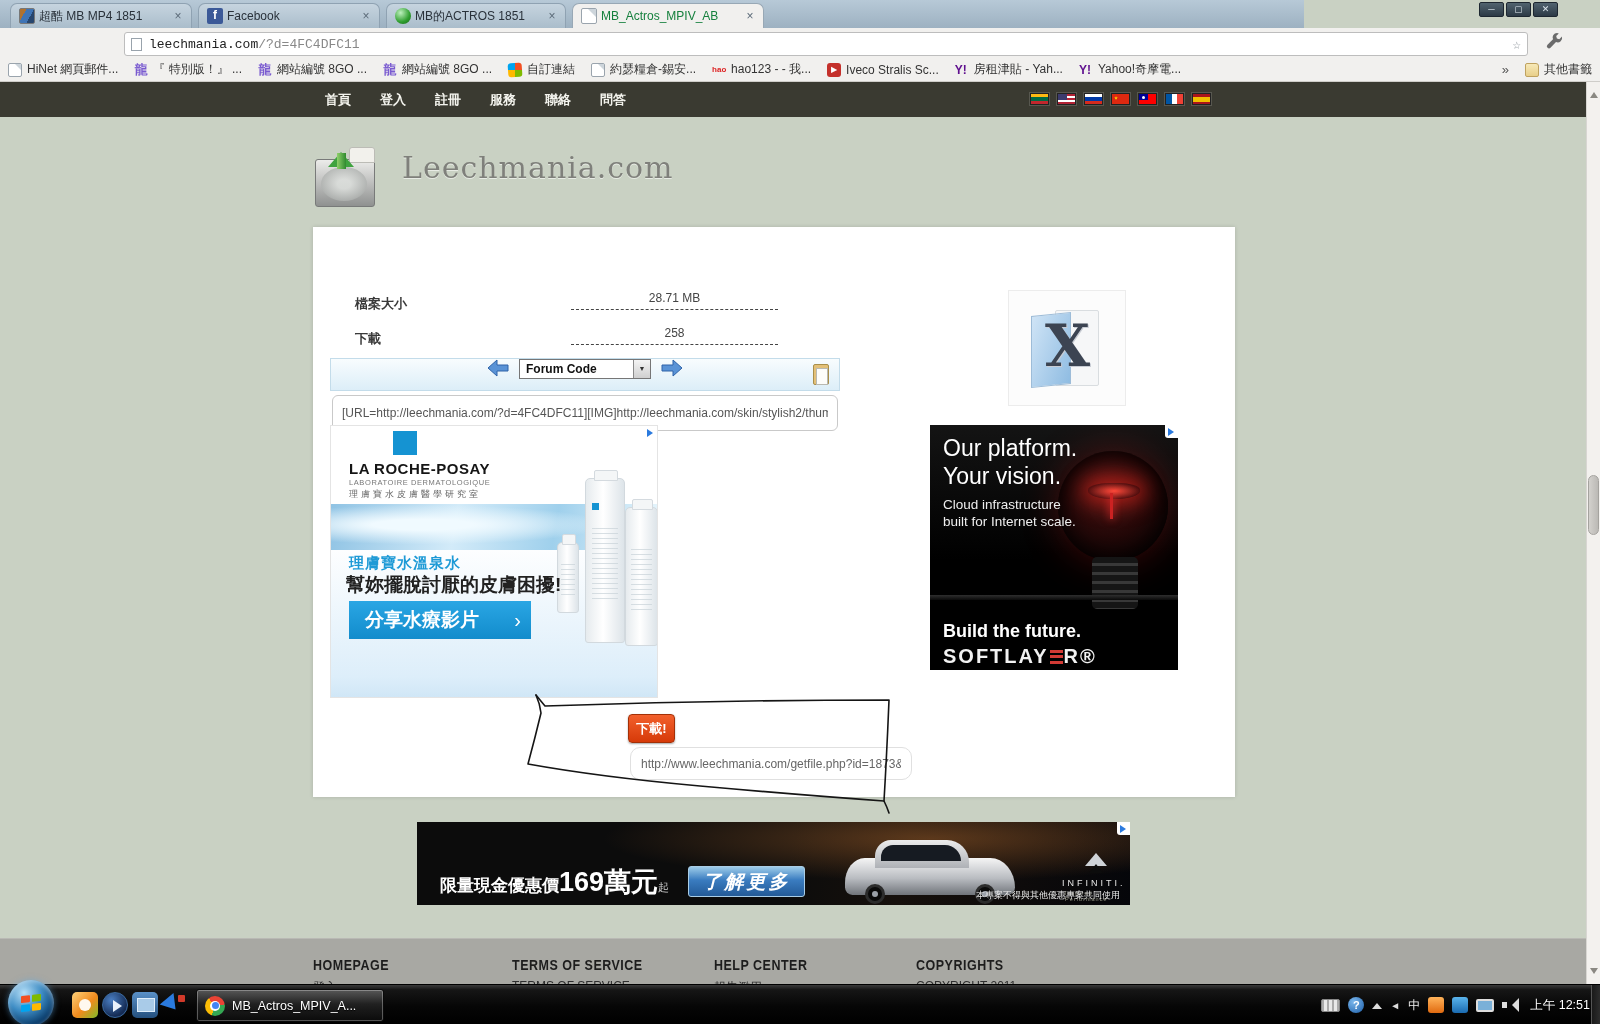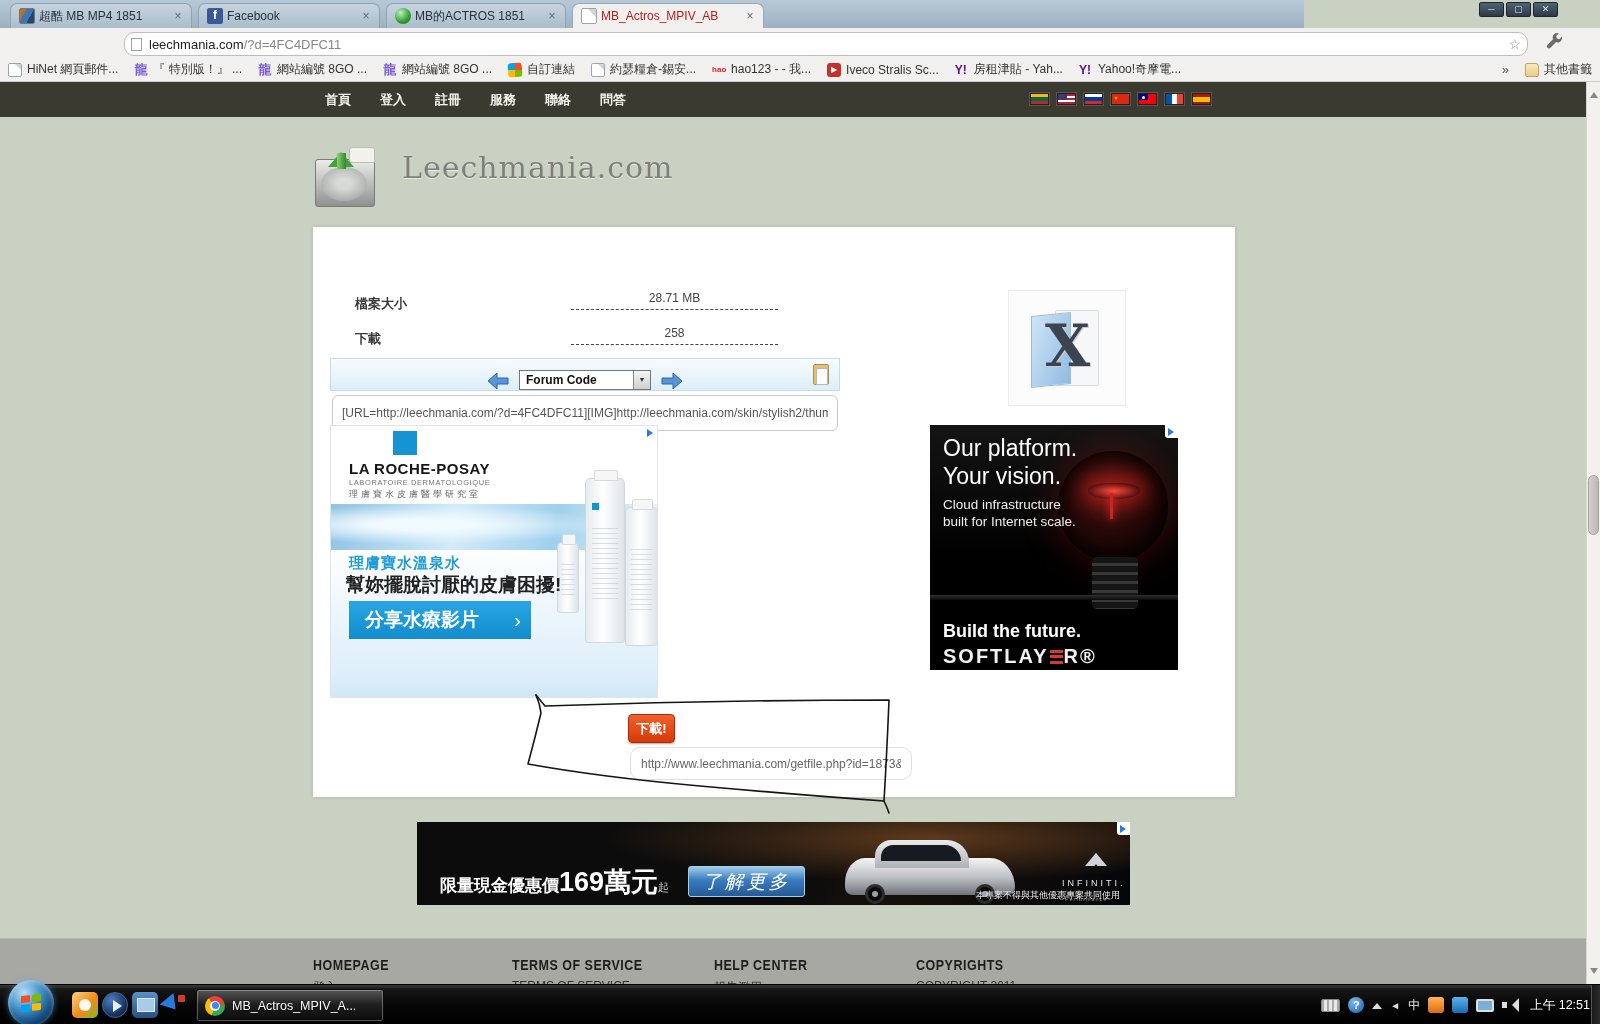--- a/index.html
+++ b/index.html
@@ -7,35 +7,35 @@
   body { font-family:"Liberation Sans", sans-serif; }
   #screen { position:relative; width:1600px; height:1024px; background:#c9d1c3; overflow:hidden; }
   .abs { position:absolute; }
 
   
   #tabstrip { left:0; top:0; width:1304px; height:28px; background:linear-gradient(#b7c9d7,#9db1c1); }
   .tab { top:3px; height:25px; border-radius:7px 7px 0 0; display:flex; align-items:center; padding:0 6px 0 8px;
          background:linear-gradient(#c6d4df,#aabdcb); border:1px solid #8fa2b2; border-bottom:none; cursor:default; }
   .tab.active { background:#f1f0ee; border-color:#98a8b5; }
   .tab-title { font-size:12px; color:#29313a; white-space:nowrap; overflow:hidden; text-overflow:ellipsis; flex:1; margin:0 4px; }
-  .tab.active .tab-title { color:#b91c1c; }
+  .tab.active .tab-title { color:#15803d; }
   .tab-close { font-size:12px; color:#5c6b79; width:14px; text-align:center; flex:0 0 auto; }
   .tico { width:16px; height:16px; flex:0 0 auto; border-radius:2px; position:relative; }
   .tico-thumb { background:linear-gradient(120deg,#b0722f 30%,#3f74b5 30% 65%,#27466e 65%); border:1px solid #777; }
   .tico-fb { background:#3b5998; color:#fff; font-weight:bold; font-size:12px; text-align:center; line-height:15px; }
   .tico-fb::before{content:"f";}
   .tico-green { border-radius:50%; background:radial-gradient(circle at 35% 30%, #bdf0bd, #2f9e2f 60%, #176817); }
   .tico-page { background:#fff; border:1px solid #9aa4ad; }
   .tico-page::before{ content:""; position:absolute; right:0; top:0; border:4px solid #cdd5db; border-left-color:transparent; border-bottom-color:transparent; }
   .winbtn { top:2px; height:15px; width:25px; background:linear-gradient(#51636f,#2c3a46); border:1px solid #1d2731; border-radius:2px;
             color:#dbe5ec; font-size:9px; text-align:center; line-height:13px; }
   #toolbar { left:0; top:28px; width:1600px; height:30px; background:#f1f0ee; }
   .navg { top:31px; width:24px; height:24px; text-align:center; font-size:16px; color:#5f6a72; line-height:24px; }
-  #omnibox { left:124px; top:32px; width:1404px; height:22px; background:#fff; border:1px solid #bdbdbd; border-radius:10px;
-             display:flex; align-items:center; padding:11px 6px; }
+  #omnibox { left:124px; top:32px; width:1404px; height:22px; background:#fff; border:1px solid #bdbdbd; border-radius:3px;
+             display:flex; align-items:center; padding:11px 6px;font-family:Liberation Mono, monospace; }
   .omni-page { width:11px; height:13px; background:#fff; border:1px solid #99a3ac; position:relative; margin-right:7px; flex:0 0 auto; }
   #urltext { font-size:13px; color:#222; white-space:nowrap; overflow:hidden; flex:1; }
   #urltext .path { color:#888; }
   .star { font-size:14px; color:#8b939a; margin-left:6px; }
   #wrench { left:1544px; top:31px; width:22px; height:24px; }
   #bookmarksbar { left:0; top:58px; width:1600px; height:24px; background:#f1f0ee; border-bottom:1px solid #cfcdc9;
                   display:flex; align-items:center; padding:0 8px; gap:16px; }
   .bm { display:flex; align-items:center; gap:5px; cursor:default; }
   .bm-label { font-size:12px; color:#333; white-space:nowrap; }
   .bico { width:14px; height:14px; flex:0 0 auto; position:relative; border-radius:2px; }
@@ -106,21 +106,21 @@
   .sh-tw-in::before{content:"t";}
   .sh-more-in { color:#8a8a8a; font-size:13px; font-weight:bold; letter-spacing:-1px; }
   .sh-more-in::before{content:"g+";}
 
   .inforow { position:absolute; left:0; width:922px; height:30px; }
   .inforow .lbl { position:absolute; left:42px; top:6px; font-size:13px; font-weight:bold; color:#3a3a3a; }
   .inforow .val { position:absolute; left:258px; top:2px; width:207px; text-align:center; font-size:12px; color:#444;
                   border-bottom:1px dashed #444; padding-bottom:4px; }
 
   #forumbar { position:absolute; left:17px; top:131px; width:510px; height:33px; background:linear-gradient(#f8fcfe,#dceef8);
-              border:1px solid #c3dcea; display:flex; align-items:flex-end; justify-content:center; gap:10px; }
+              border:1px solid #c3dcea; display:flex; align-items:flex-start; justify-content:center; gap:10px; }
   .fc-select { width:132px; height:20px; background:#fff; border:1px solid #767676; display:flex; align-items:center; }
   .fc-select .txt { flex:1; font-size:12px; font-weight:bold; color:#111; padding-left:6px; }
   .fc-drop { width:17px; height:18px; background:linear-gradient(#f4f4f4,#cfcfcf); border-left:1px solid #8a8a8a; font-size:7px;
              color:#333; text-align:center; line-height:18px; }
   .fc-drop::before{content:"▼";}
   #copyicon { position:absolute; right:10px; top:5px; width:16px; height:21px; background:#e3c078; border:1px solid #a98f4b; border-radius:2px; }
   #copyicon::before{content:""; position:absolute; left:2px; top:3px; width:10px; height:15px; background:#fdfdfb; border:1px solid #b9b9b2;}
   #codeinput { position:absolute; left:19px; top:168px; width:506px; height:36px; border:1px solid #c9c9c9; border-radius:6px;
                font-size:12px; color:#555; padding:0 9px; font-family:"Liberation Sans", sans-serif; }
 
@@ -185,21 +185,21 @@
 
   
   #bad { left:417px; top:822px; width:713px; height:83px; overflow:hidden;
          background:radial-gradient(ellipse at 72% 20%, rgba(150,90,40,.55) 0%, rgba(0,0,0,0) 45%), linear-gradient(100deg,#0c0c0c 52%, #16100c 68%, #05060a); }
   .g25-head { position:absolute; left:23px; top:6px; font-size:27px; font-weight:bold; color:#f0cf1c; letter-spacing:1px; }
   .g25-price { position:absolute; left:23px; top:42px; color:#fff; display:flex; align-items:baseline; }
   .g25-p1 { font-size:17px; font-weight:bold; }
   .g25-p2 { font-size:27px; font-weight:bold; }
   .g25-p3 { font-size:11px; color:#ccc; }
   .g25-cta { position:absolute; left:271px; top:44px; width:117px; height:31px; background:linear-gradient(#9ccbe9,#3a7cc0 45%,#235a97);
-             border:1px solid #a9cde6; border-radius:3px; color:#fff; font-size:19px; font-weight:normal; font-style:italic;
+             border:1px solid #a9cde6; border-radius:3px; color:#fff; font-size:19px; font-weight:bold; font-style:italic;
              text-align:center; line-height:29px; letter-spacing:3px; }
   .car-body { position:absolute; left:428px; top:36px; width:170px; height:37px;
               background:linear-gradient(#f5f5f5,#b9bcc1 55%,#70747a); border-radius:24px 30px 9px 9px / 30px 36px 9px 9px; }
   .car-roof { position:absolute; left:458px; top:18px; width:94px; height:28px; background:linear-gradient(#ececec,#aeb1b6); border-radius:16px 22px 0 0; }
   .car-win { position:absolute; left:464px; top:23px; width:80px; height:16px; background:#161b22; border-radius:12px 16px 0 0; }
   .wheel { position:absolute; top:62px; width:20px; height:20px; border-radius:50%; background:#0a0a0a; border:3px solid #2c2c2c; }
   .wheel::before{content:""; position:absolute; left:4px; top:4px; width:6px; height:6px; border-radius:50%; background:#9aa0a8;}
   .w1 { left:448px; } .w2 { left:558px; }
   .inf-emblem { position:absolute; left:668px; top:20px; width:0; height:0; border:11px solid transparent; border-bottom:13px solid #cfd3d8; }
   .inf-emblem::before { content:""; position:absolute; left:-7px; top:4px; border:7px solid transparent; border-bottom:9px solid #0c0c0c; }

